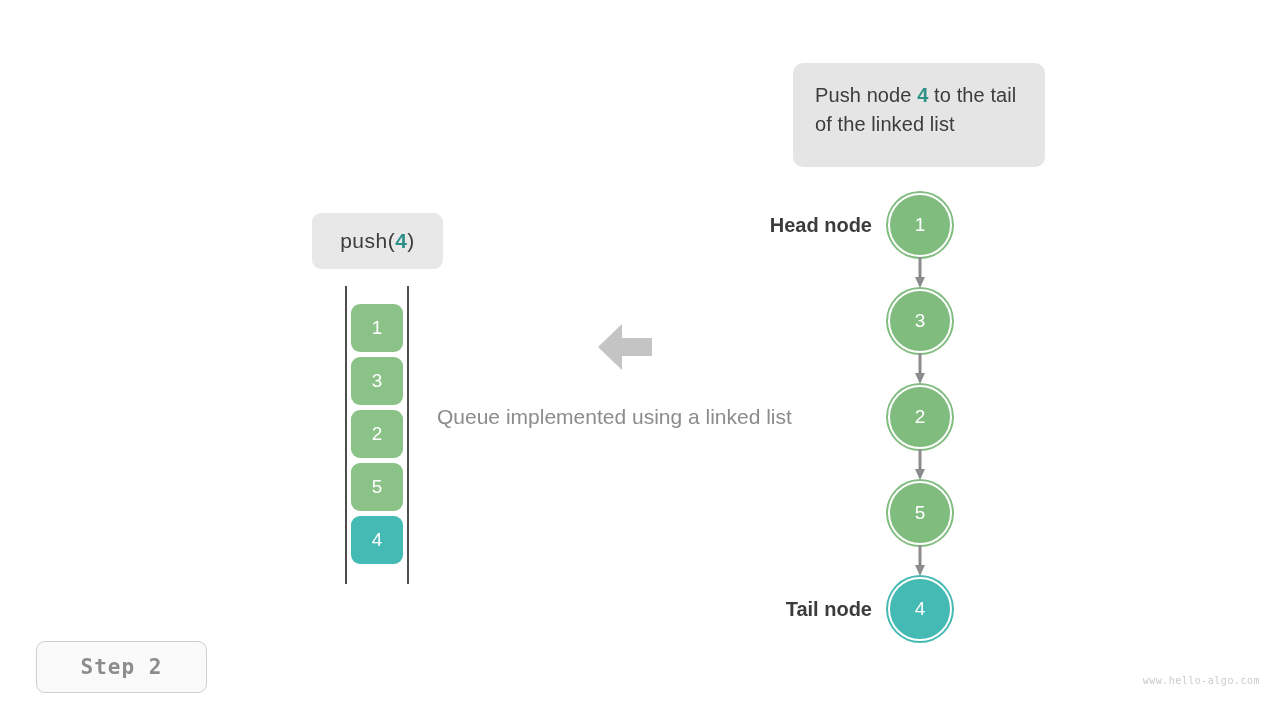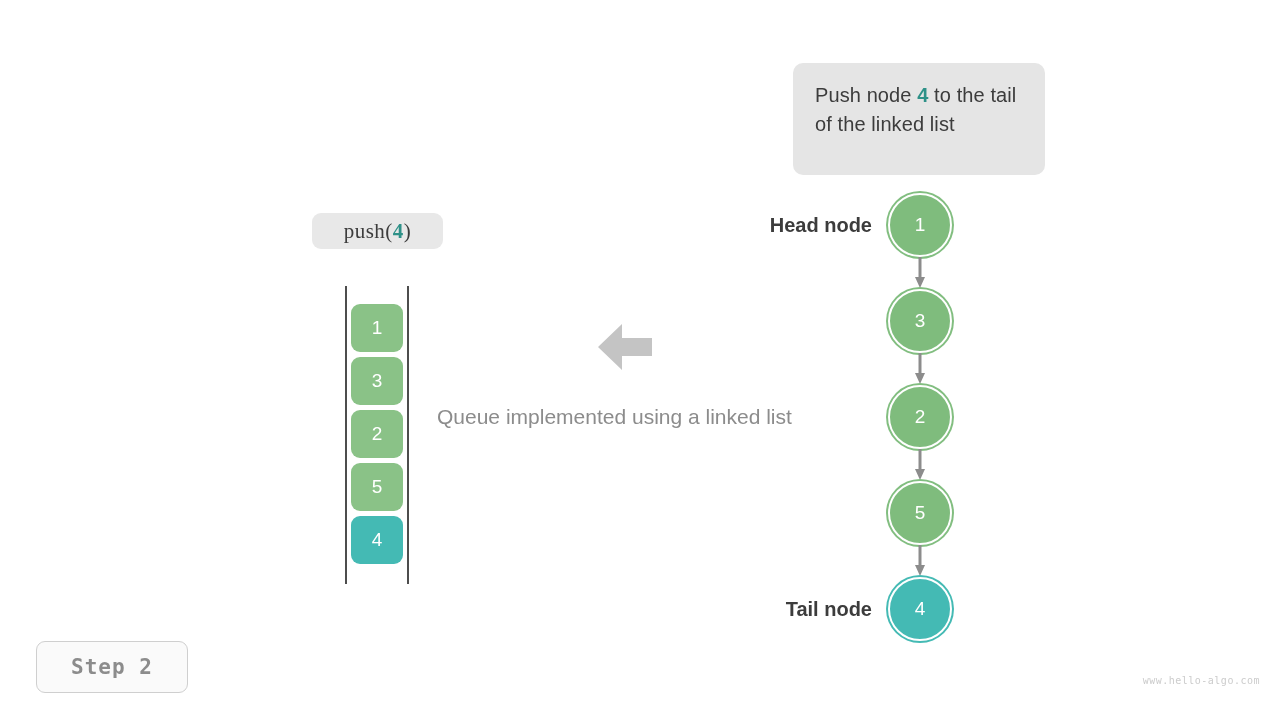--- a/index.html
+++ b/index.html
@@ -21,47 +21,47 @@
     inset: 0;
   }
 
   
   .callout {
     position: absolute;
     left: 793px;
     top: 63px;
     width: 252px;
     box-sizing: border-box;
-    padding: 18px 22px 36px 22px;
+    padding: 18px 22px 28px 22px;
     background: #e5e5e5;
     border-radius: 10px;
     color: #3c3c3c;
     font-size: 20px;
     line-height: 29px;
     letter-spacing: 0.1px;
   }
   .callout .hl {
     color: #2e9188;
     font-weight: bold;
   }
 
   
   .op-label {
     position: absolute;
     left: 312px;
     top: 213px;
     width: 131px;
-    height: 36px;
+    height: 56px;
     box-sizing: border-box;
     background: #e8e8e8;
     border-radius: 9px;
     display: flex;
     align-items: center;
     justify-content: center;
-    font-family: Liberation Serif, serif;
+    font-family: Liberation Sans, sans-serif;
     font-size: 21px;
     color: #3c3c3c;
     letter-spacing: 0.5px;
   }
   .op-label .hl {
     color: #2e9188;
     font-weight: bold;
   }
 
   
@@ -171,21 +171,21 @@
     text-align: right;
   }
   .ll-label-head { left: 700px; top: 214px; width: 172px; }
   .ll-label-tail { left: 700px; top: 598px; width: 172px; }
 
   
   .step-badge {
     position: absolute;
     left: 36px;
     top: 641px;
-    width: 152px;
+    width: 171px;
     height: 52px;
     box-sizing: border-box;
     background: #fafafa;
     border: 1px solid #cfcfcf;
     border-radius: 9px;
     display: flex;
     align-items: center;
     justify-content: center;
     font-family: "DejaVu Sans Mono", "Liberation Mono", monospace;
     font-size: 21px;

